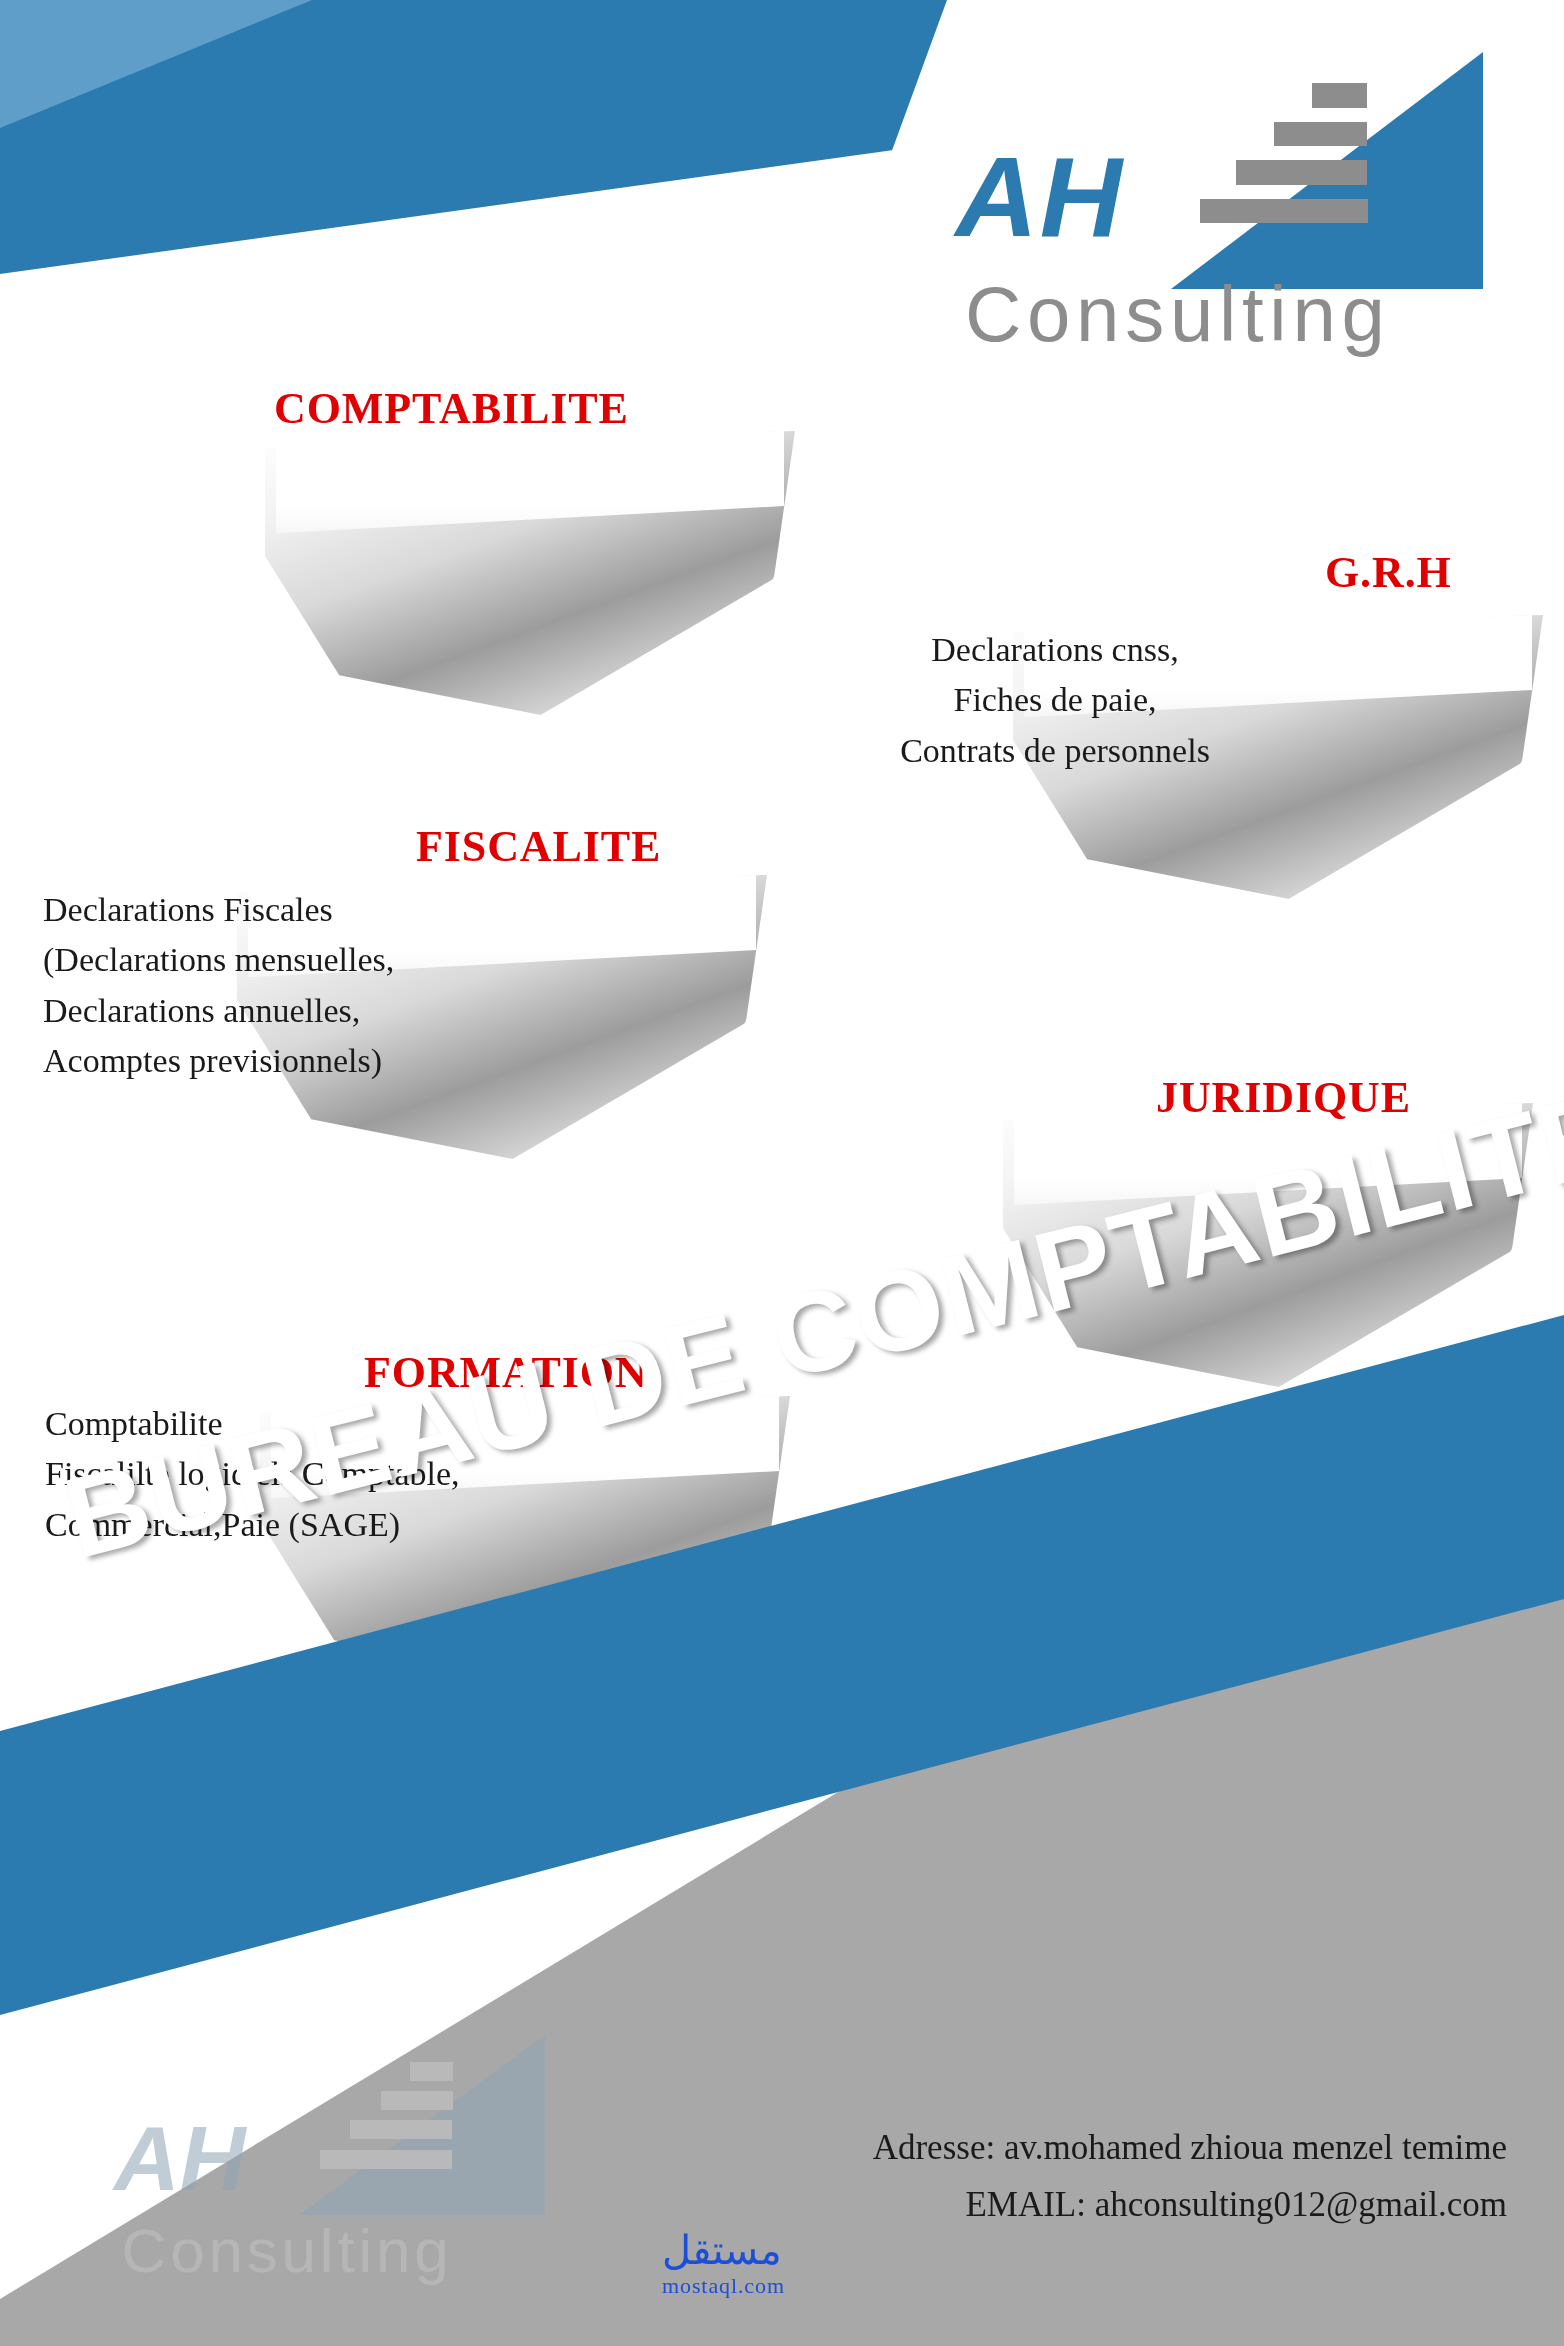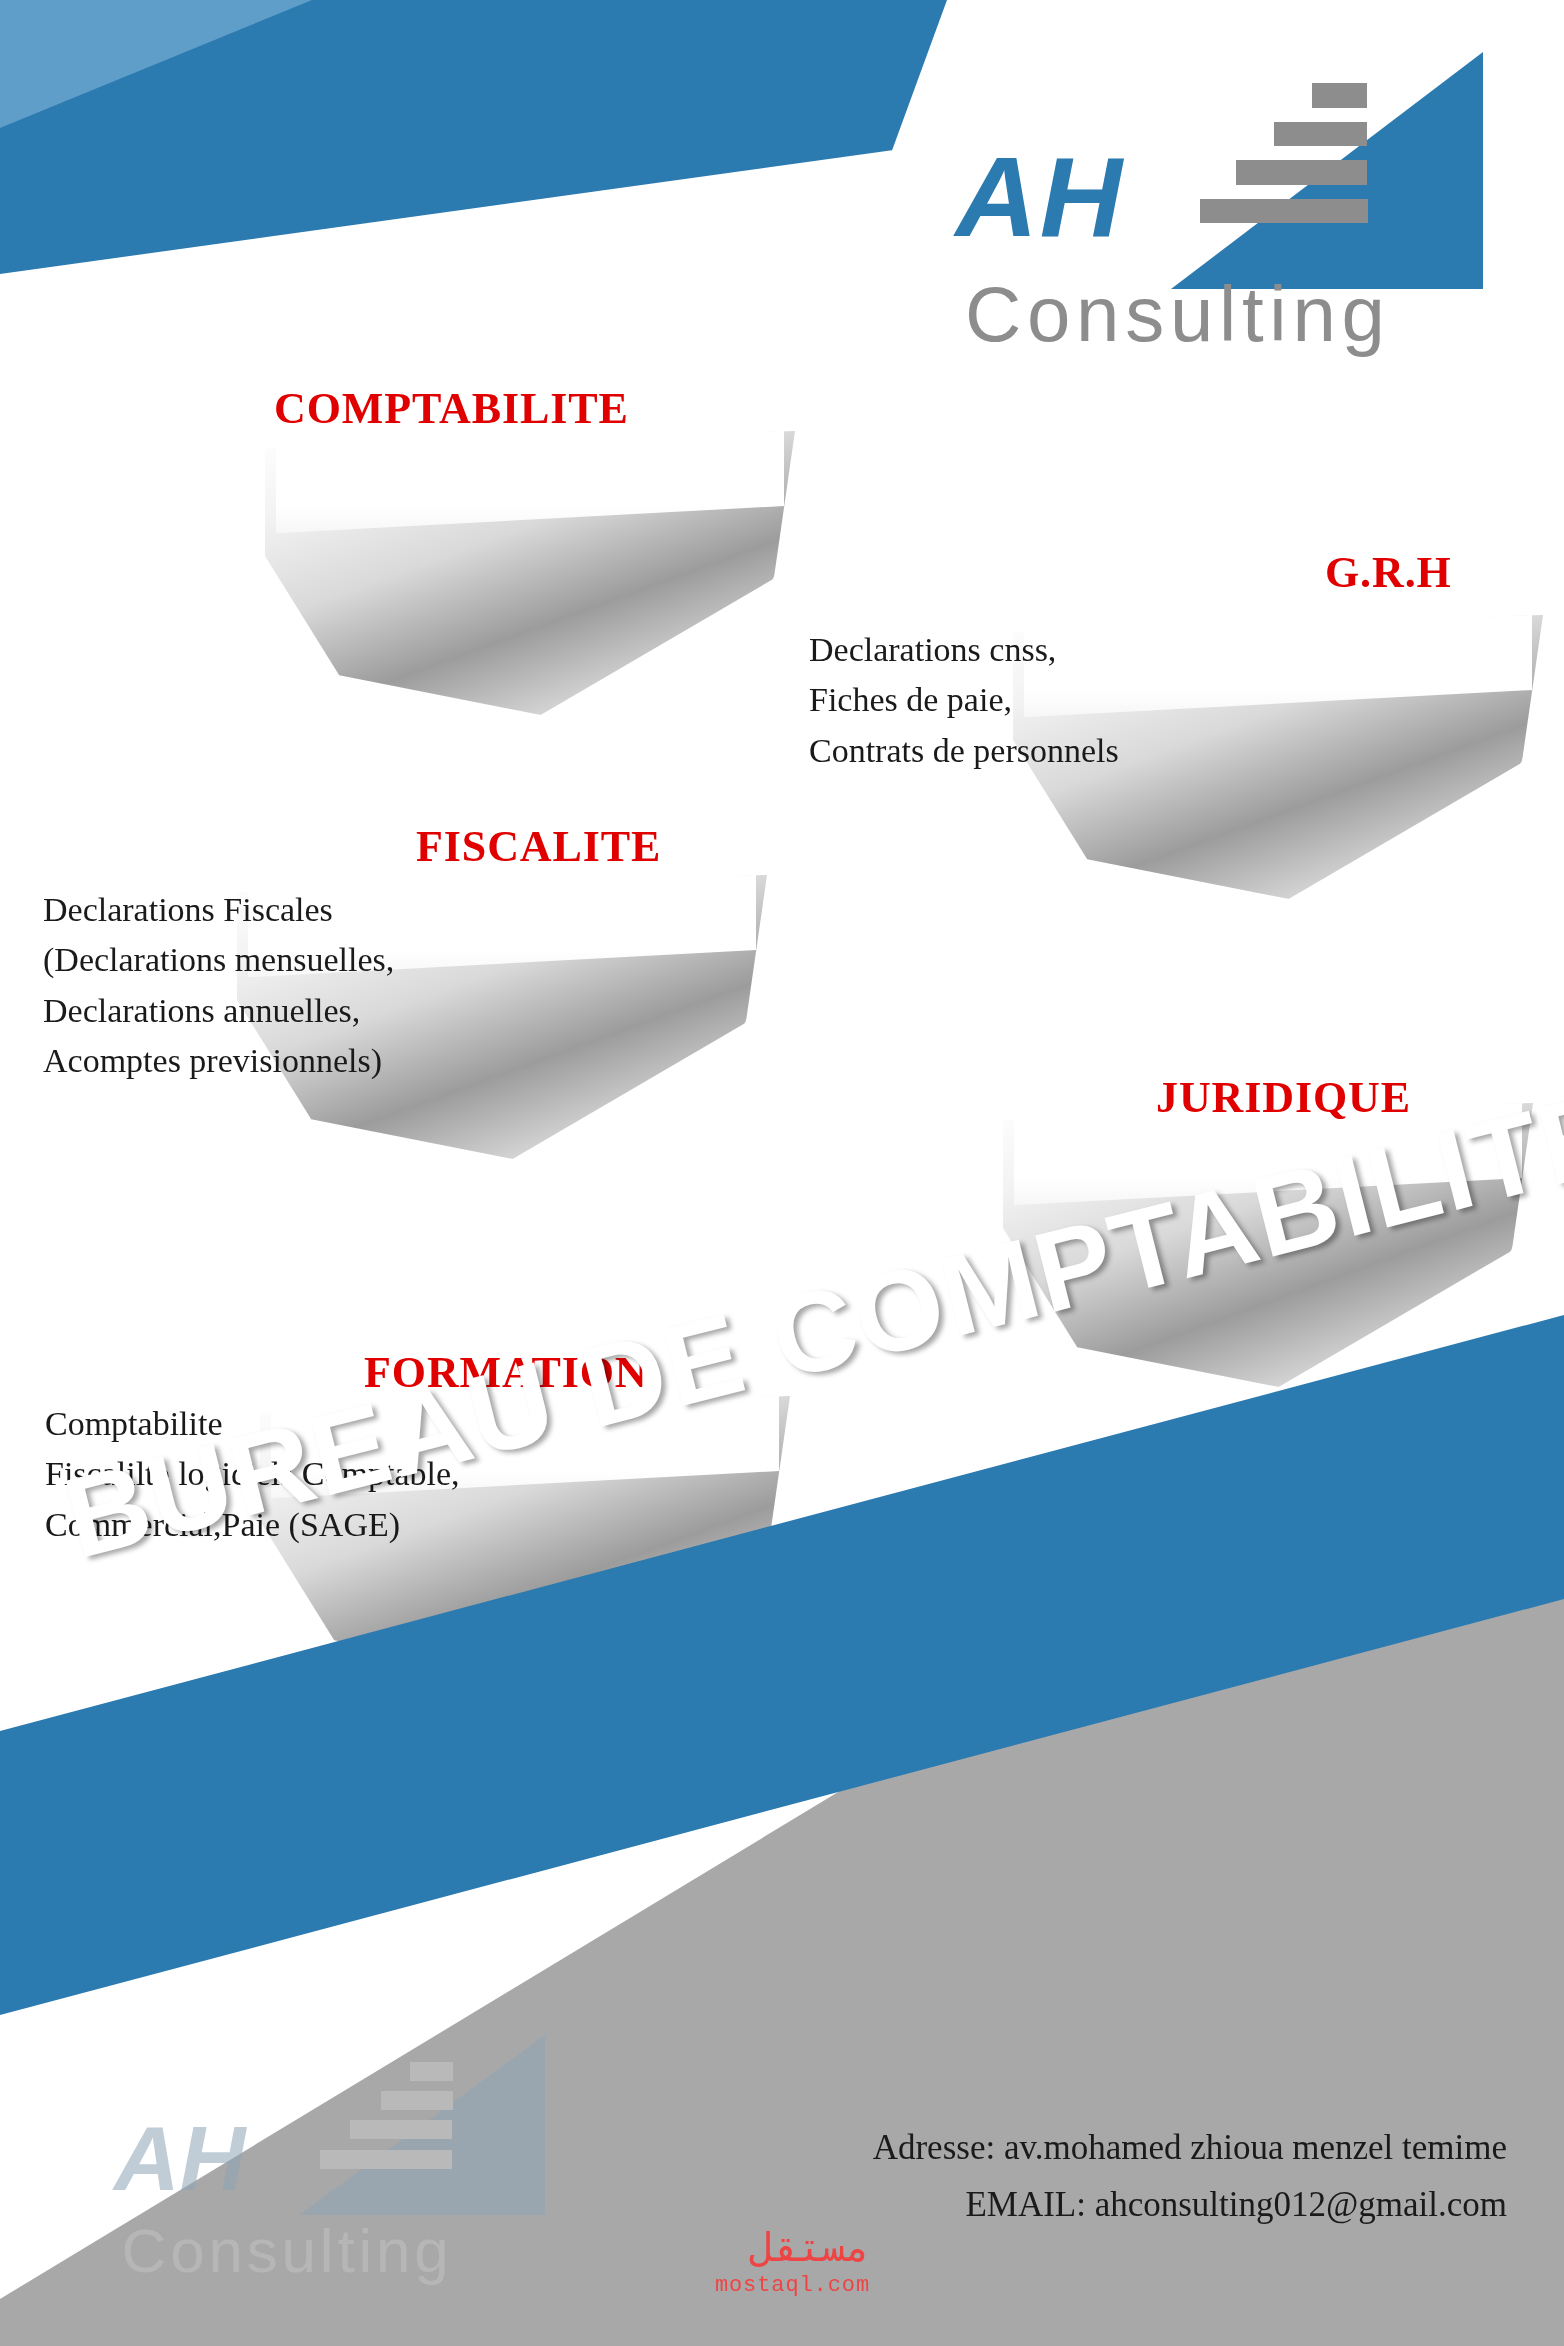--- a/index.html
+++ b/index.html
@@ -227,23 +227,23 @@
     letter-spacing: 3.8px;
     line-height: 1;
   }
 
   
   .watermark {
     position: absolute;
     left: 662px;
     top: 2229px;
     width: 208px;
-    text-align: right;
-    color: #ef4444;
-    font-family: Liberation Mono, monospace;
+    text-align: left;
+    color: #1d4ed8;
+    font-family: Liberation Serif, serif;
   }
   .watermark .wm-ar { font-size: 40px; line-height: 1.1; }
   .watermark .wm-en { font-size: 22px; letter-spacing: 0.9px; }
 
   
   .contact {
     position: absolute;
     right: 57px;
     top: 2120px;
     width: 852px;
@@ -279,21 +279,21 @@
     <div class="curl"></div>
       <div class="curl-top"></div>
   </div>
   <div class="heading" style="left:274px; top:383px;">COMPTABILITE</div>
 
   <div class="sheet" style="left:1013px; top:615px;">
     <div class="curl"></div>
       <div class="curl-top"></div>
   </div>
   <div class="heading" style="left:1325px; top:547px;">G.R.H</div>
-  <div class="body-text" style="left:809px; top:625px; width:492px;">Declarations cnss,
+  <div class="body-text" style="left:809px; top:625px; width:492px;text-align:center;">Declarations cnss,
 Fiches de paie,
 Contrats de personnels</div>
 
   <div class="sheet" style="left:237px; top:875px;">
     <div class="curl"></div>
       <div class="curl-top"></div>
   </div>
   <div class="heading" style="left:416px; top:821px;">FISCALITE</div>
   <div class="body-text" style="left:43px; top:885px; width:492px;">Declarations Fiscales
 (Declarations mensuelles,

